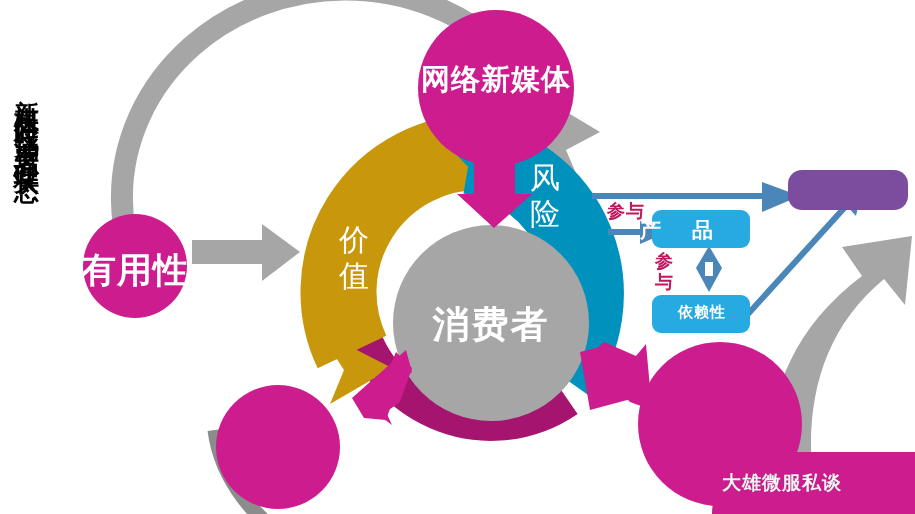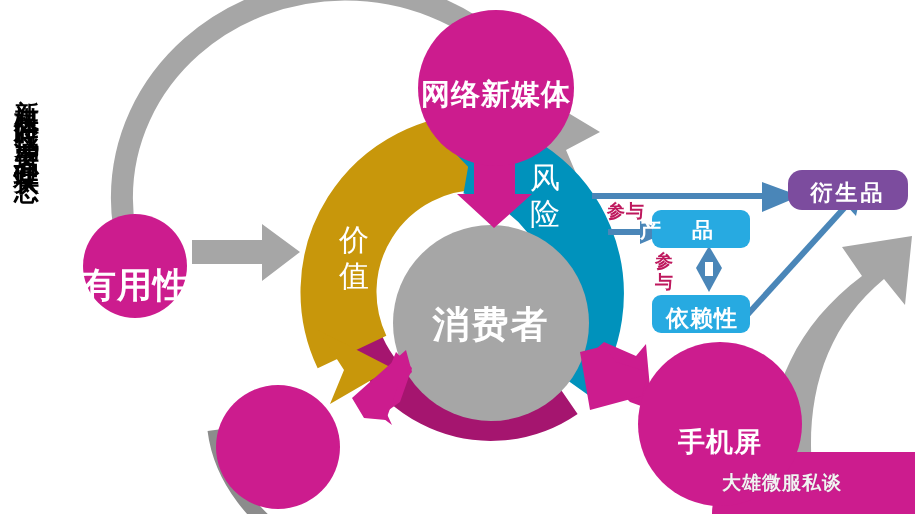--- a/index.html
+++ b/index.html
@@ -16,21 +16,20 @@
     font-size:25px;font-weight:700;color:#000;letter-spacing:7px;
     line-height:40px;white-space:nowrap;
     font-family:"DejaVu Sans","Liberation Sans",sans-serif;
   }
 
   .nodelabel{
     position:absolute;color:#ffffff;font-weight:700;
     white-space:nowrap;text-align:center;
     font-family:"DejaVu Sans","Liberation Sans",sans-serif;
     pointer-events:none;
-    margin-top:15px;
   }
   .c-web{left:406px;top:60px;width:180px;font-size:29px;letter-spacing:1px;}
   .c-use{left:70px;top:247px;width:130px;font-size:35px;letter-spacing:1px;}
   .c-tv {left:198px;top:433px;width:160px;font-size:27px;letter-spacing:1px;}
   .c-ph {left:640px;top:409px;width:160px;font-size:27px;letter-spacing:1px;}
 
   .arc-label{
     position:absolute;color:#ffffff;font-weight:400;
     font-family:"DejaVu Serif","Liberation Serif",serif;
     font-size:30px;line-height:36px;text-align:center;white-space:pre-line;
@@ -45,21 +44,21 @@
     letter-spacing:2px;white-space:nowrap;pointer-events:none;
     font-family:"DejaVu Sans","Liberation Sans",sans-serif;
   }
 
   .boxlabel{
     position:absolute;color:#ffffff;font-weight:700;text-align:center;
     white-space:nowrap;pointer-events:none;
     font-family:"DejaVu Serif","Liberation Serif",serif;
   }
   .b-prod {left:634px;top:216px;width:90px;font-size:21px;letter-spacing:5px;}
-  .b-dep  {left:652px;top:303px;width:100px;font-size:23px;letter-spacing:1px;}
+  .b-dep  {left:652px;top:303px;width:100px;font-size:15px;letter-spacing:1px;}
   .b-deriv{left:793px;top:178px;width:110px;font-size:22px;letter-spacing:3px;}
 
   .edgelabel{
     position:absolute;color:#be185d;font-weight:700;white-space:nowrap;
     pointer-events:none;
     font-family:"DejaVu Sans","Liberation Sans",sans-serif;
   }
   .e-join1{left:607px;top:199px;font-size:18px;letter-spacing:1px;}
   .e-join2{left:655px;top:250px;font-size:18px;width:20px;line-height:21px;white-space:pre-line;}
   .e-cred {left:800px;top:243px;font-size:21px;letter-spacing:2px;}
@@ -189,32 +188,30 @@
     <g>
       <circle cx="496" cy="88" r="78" fill="#CC1C8E"></circle>
       <circle cx="135" cy="266" r="52" fill="#CC1C8E"></circle>
       <circle cx="278" cy="447" r="62" fill="#CC1C8E"></circle>
       <circle cx="720" cy="424" r="82" fill="#CC1C8E"></circle>
     </g>
   </svg>
 
   <div class="nodelabel c-web">网络新媒体</div>
   <div class="nodelabel c-use">有用性</div>
-  <div class="nodelabel c-ph">手机屏</div>
 
   <div class="arc-label l-value">价
 值</div>
   <div class="arc-label l-risk">风
 险</div>
 
   <div class="consumer">消费者</div>
 
   <div class="boxlabel b-prod">产　品</div>
   <div class="boxlabel b-dep">依赖性</div>
-  <div class="boxlabel b-deriv">衍生品</div>
 
   <div class="edgelabel e-join1">参与</div>
   <div class="edgelabel e-join2">参
 与</div>
 
   <div class="wm">
     <span class="wm-text">大雄微服私谈</span>
   </div>
 
 </div>

